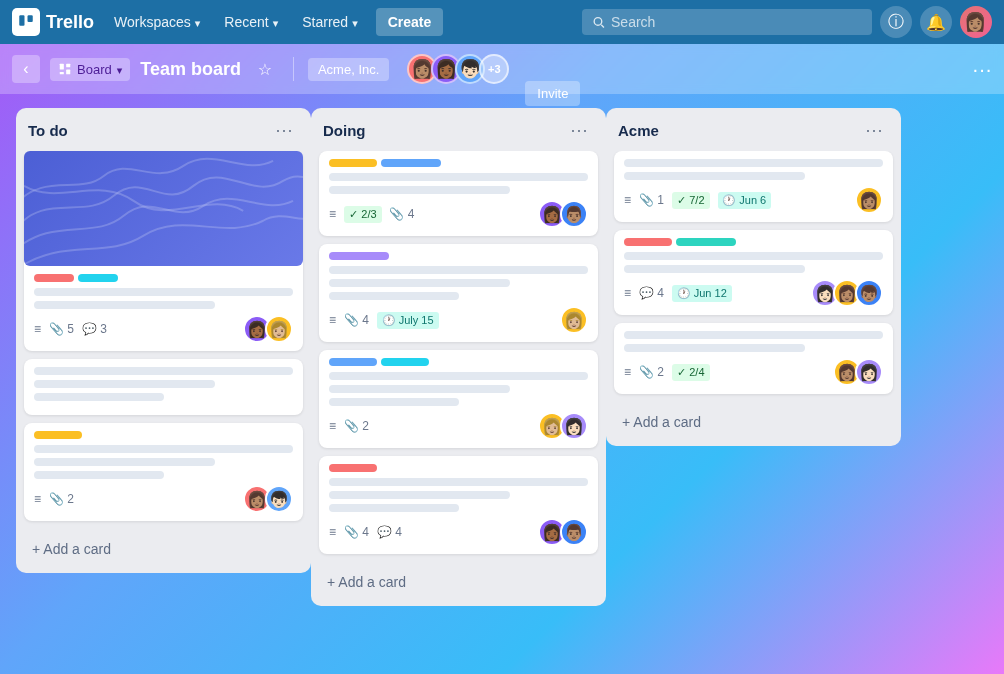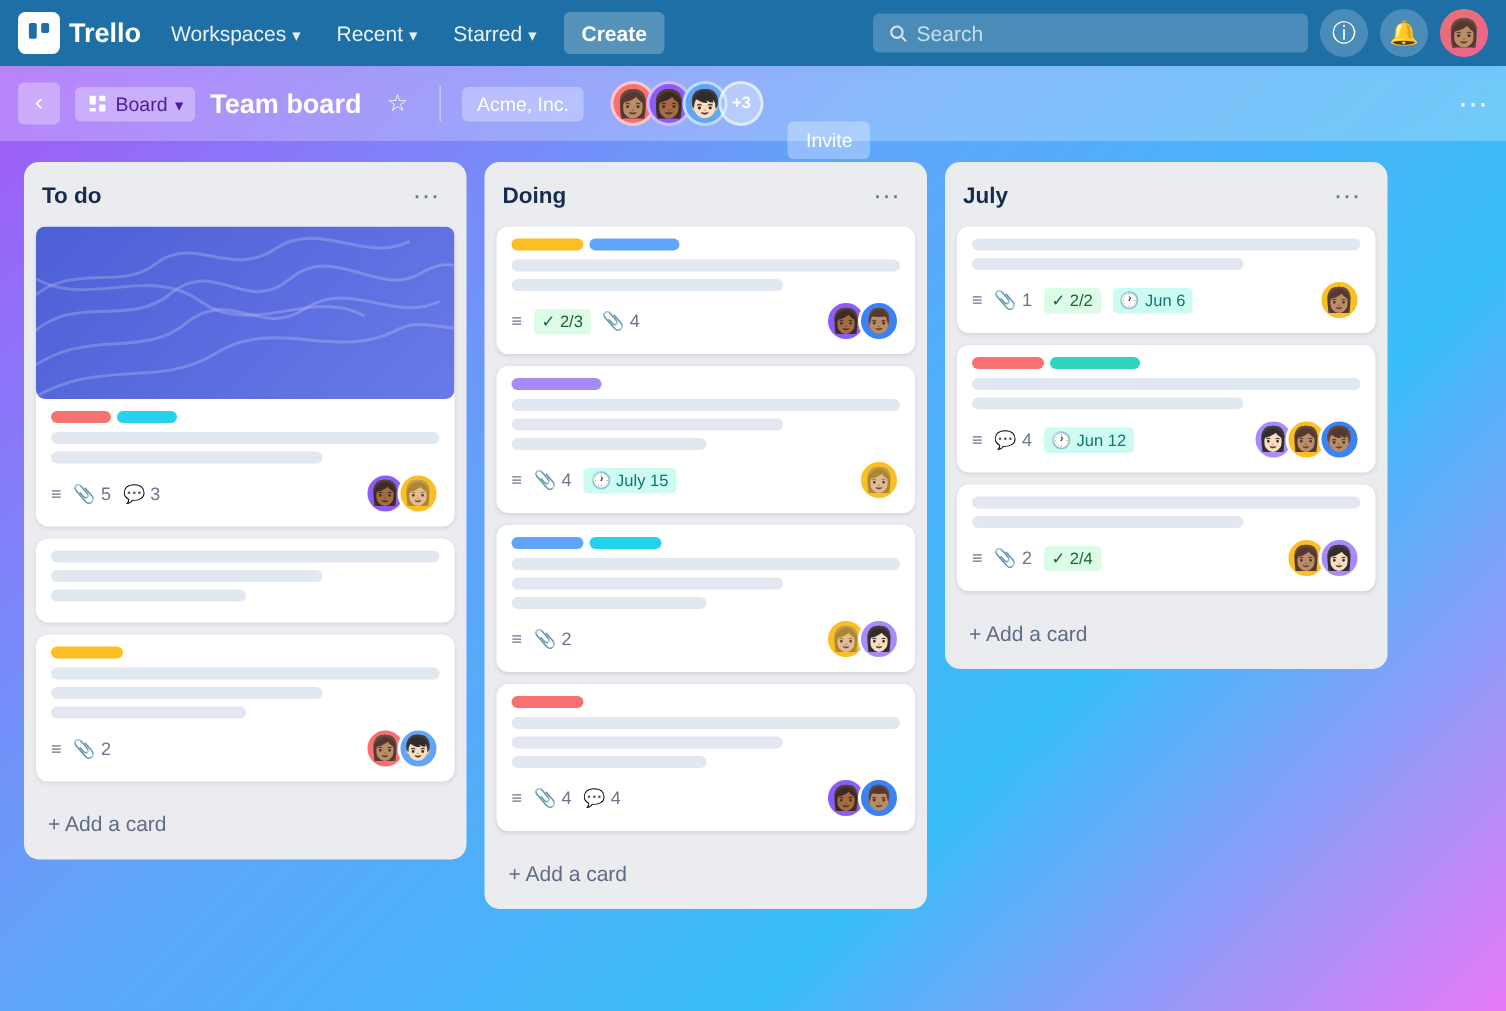--- a/index.html
+++ b/index.html
@@ -108,21 +108,21 @@
       color: white; font-size: 13px; font-weight: 500; padding: 5px 12px;
       cursor: pointer; margin-left: 6px; margin-top: 48px;
     }
     .board-more {
       margin-left: auto; color: white; font-size: 20px; cursor: pointer;
       background: transparent; border: none; display: flex; align-items: center;
     }
 
     
     .board-content {
-      display: flex; gap: 12px; padding: 14px 16px;
+      display: flex; padding: 14px 16px;
       height: calc(674px - 44px - 50px); overflow-x: auto;
       align-items: flex-start;
     }
 
     
     .column {
       background: #ebecf0; border-radius: 10px;
       width: 295px; min-width: 295px;
       display: flex; flex-direction: column; max-height: 100%;
     }
@@ -455,35 +455,35 @@
           </div>
         </div>
       </div>
 
     </div>
     <button class="add-card-btn">+ Add a card</button>
   </div>
 
   <div class="column">
     <div class="column-header">
-      <span class="column-title">July</span>
+      <span class="column-title">Acme</span>
       <button class="column-menu">···</button>
     </div>
     <div class="column-body">
 
       <div class="card">
         <div class="card-text-lines">
           <div class="card-line full"></div>
           <div class="card-line med"></div>
         </div>
         <div class="card-footer">
           <div class="card-meta">
             <span class="card-meta-item">≡</span>
             <span class="card-meta-item">📎 1</span>
-            <span class="badge badge-green">✓ 2/2</span>
+            <span class="badge badge-green">✓ 7/2</span>
             <span class="badge badge-teal">🕐 Jun 6</span>
           </div>
           <div class="card-avatars">
             <div class="card-avatar" style="background:#fbbf24;">👩🏽</div>
           </div>
         </div>
       </div>
 
       <div class="card">
         <div class="card-labels">

